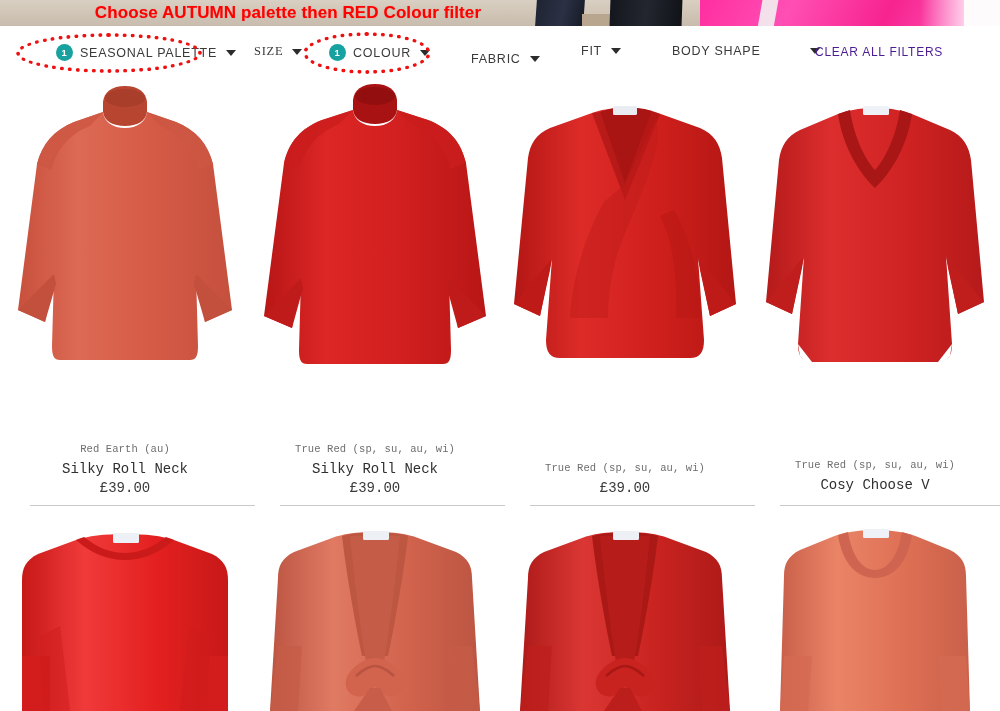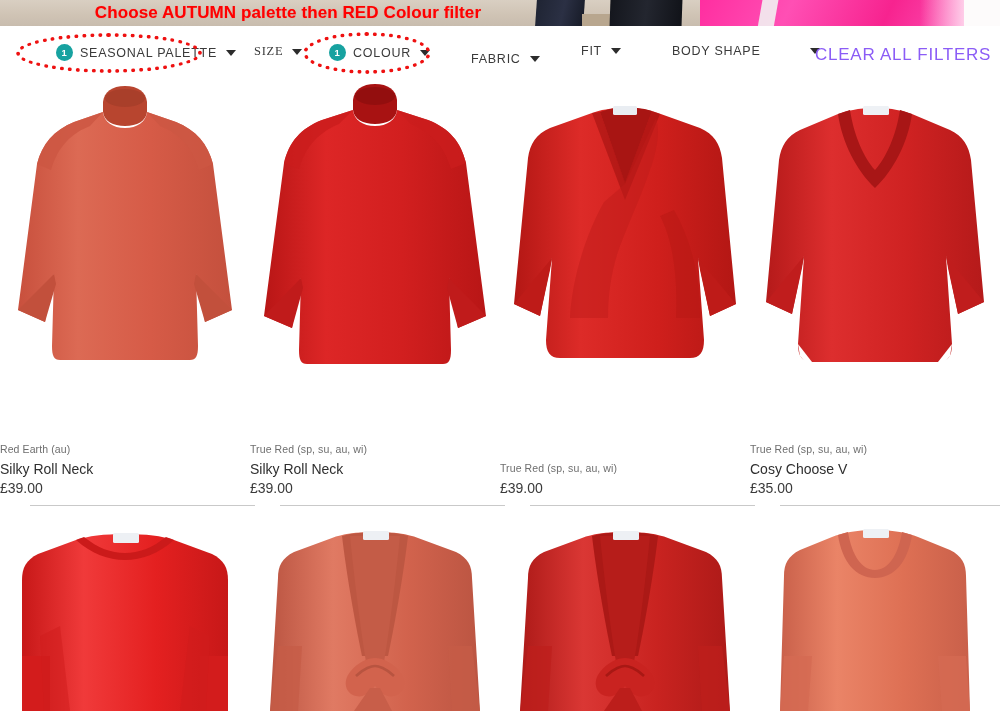--- a/index.html
+++ b/index.html
@@ -127,23 +127,23 @@
   }
   .caret {
     width: 0; height: 0;
     border-left: 5px solid transparent;
     border-right: 5px solid transparent;
     border-top: 6px solid #2c2c2c;
     margin-left: 2px;
     flex: 0 0 auto;
   }
   .clear-filters {
-    font-size: 17px;
+    font-size: 12px;
     letter-spacing: .75px;
-    color: #8b5cf6;
+    color: #4c1d95;
     text-transform: uppercase;
     cursor: pointer;
     white-space: nowrap;
   }
 
   
   .f-seasonal { position: absolute; left: 56px;  top: 44px; }
   .f-size     { position: absolute; left: 254px; top: 44px; font-family: Liberation Serif, serif; }
   .f-colour   { position: absolute; left: 329px; top: 44px; }
   .f-fabric   { position: absolute; left: 471px; top: 44px; margin-top: 8px; }
@@ -190,21 +190,22 @@
     height: 350px;
     background: #ffffff;
     overflow: hidden;
   }
   .row-2 .photo { height: 205px; }
 
   .meta {
     position: absolute;
     left: 0; bottom: 10px;
     width: 250px;
-    text-align: left;
+    text-align: center;
+    font-family: Liberation Mono, monospace;
   }
   .meta .swatch-name {
     font-size: 10.5px;
     color: #6e6e6e;
     letter-spacing: .1px;
     margin-bottom: 6px;
   }
   .meta .prod-name {
     font-size: 14px;
     color: #2f2f2f;
@@ -434,21 +435,20 @@
               <path d="M196 178 L234 224 L208 236 L198 190 Z" fill="#c01d1d"></path>
               <path d="M188 284 L202 266 L200 278 L195 284 Z" fill="#ffffff"></path>
               <path d="M62 284 L48 266 L50 278 L55 284 Z" fill="#ffffff"></path>
               <rect x="113" y="28" width="26" height="9" rx="1.5" fill="#eef1f5"></rect>
             </svg>
           </div>
         </div>
         <div class="meta">
           <div class="swatch-name">True Red (sp, su, au, wi)</div>
           <div class="prod-name">Cosy Choose V</div>
-          <div class="prod-price">£35.00</div>
         </div>
         <div class="divider"></div>
       </div>
 
     </div>
 
     <div class="row row-2">
 
       <div class="cell">
         <div class="photo">

